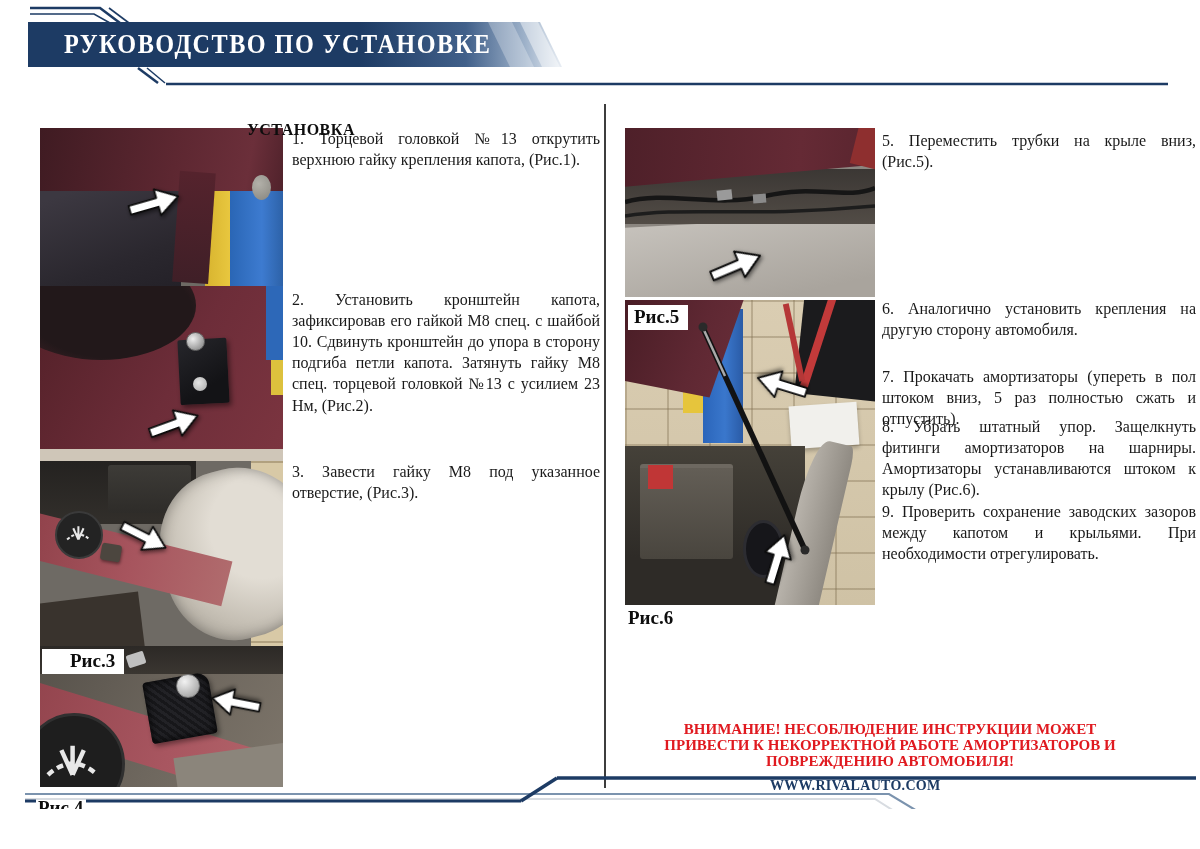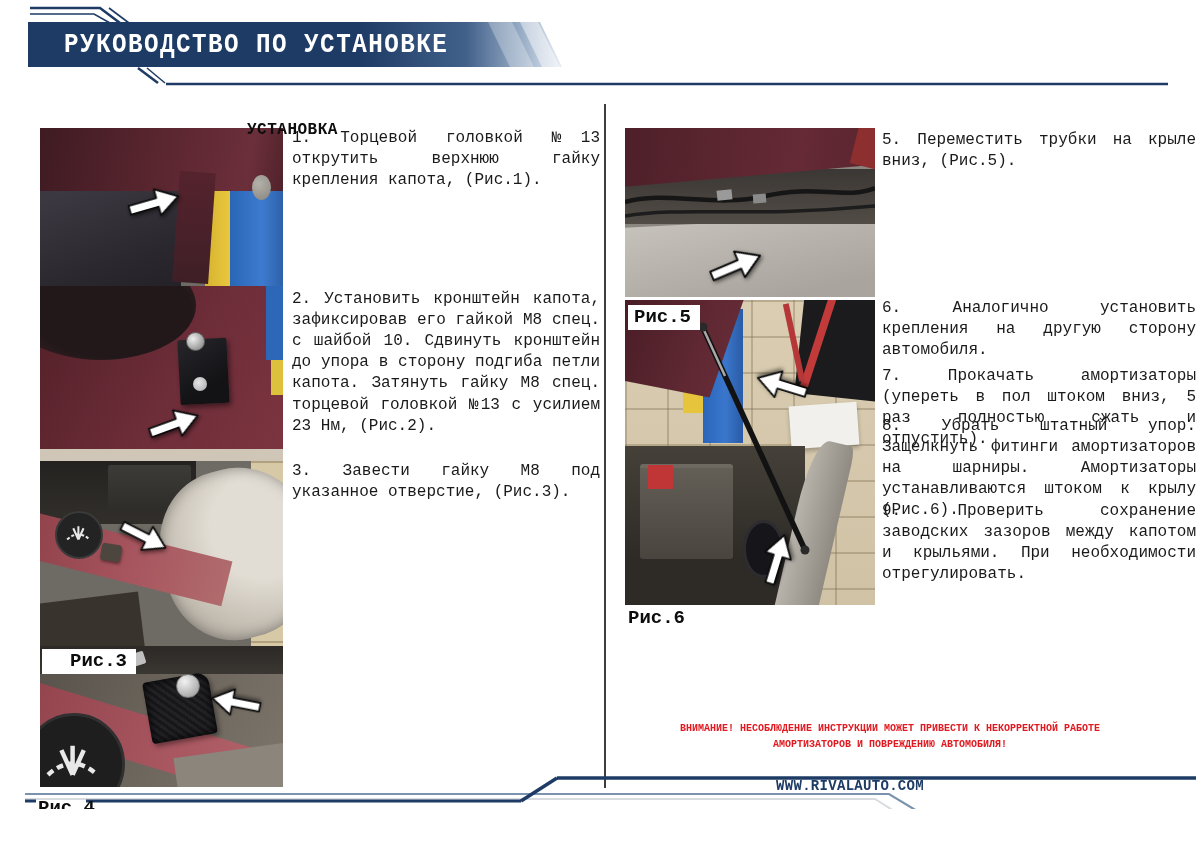--- a/index.html
+++ b/index.html
@@ -1,18 +1,18 @@
 <!DOCTYPE html>
 <html><head>
 <meta charset="utf-8">
 <style>
   html,body{margin:0;padding:0;background:#ffffff;}
   .page{
     position:relative;width:1200px;height:809px;overflow:hidden;background:#ffffff;
-    font-family:Liberation Mono, monospace;color:#1c1c1c;
+    font-family:Liberation Serif, serif;color:#1c1c1c;
   }
   
   .header-deco{position:absolute;left:0;top:0;width:1200px;height:100px;}
   .banner-text{
     position:absolute;left:64px;top:29px;width:480px;
     font-size:25px;font-weight:700;letter-spacing:1.5px;color:#ffffff;
     transform:scale(.97,1.08);transform-origin:left top;white-space:nowrap;
   }
   .section-heading{
     position:absolute;left:247px;top:121px;z-index:30;
@@ -35,21 +35,21 @@
   .fig3-box{left:42px;top:649px;padding-left:28px;}
   .fig5-box{left:628px;top:305px;}
   .fig-plain{
     position:absolute;z-index:25;font-size:19px;font-weight:700;color:#0d0d0d;white-space:nowrap;
   }
   .fig6-label{left:628px;top:607px;}
   .fig4-label{left:38px;top:797px;}
   
   .warning{
     position:absolute;left:650px;top:721px;width:480px;z-index:5;
-    text-align:center;font-size:10px;line-height:16px;font-weight:700;color:#e01a20;
+    text-align:center;font-size:15px;line-height:16px;font-weight:700;color:#e01a20;
   }
   
   .footer-deco{position:absolute;left:0;top:765px;width:1200px;height:84px;}
   .site-url{
     position:absolute;left:770px;top:778px;width:160px;text-align:center;
     font-size:14px;font-weight:700;color:#1d3b64;letter-spacing:.3px;white-space:nowrap;
   }
   
   .photo{position:absolute;overflow:hidden;background:#6e6a64;}
   .photo > div{position:absolute;}

